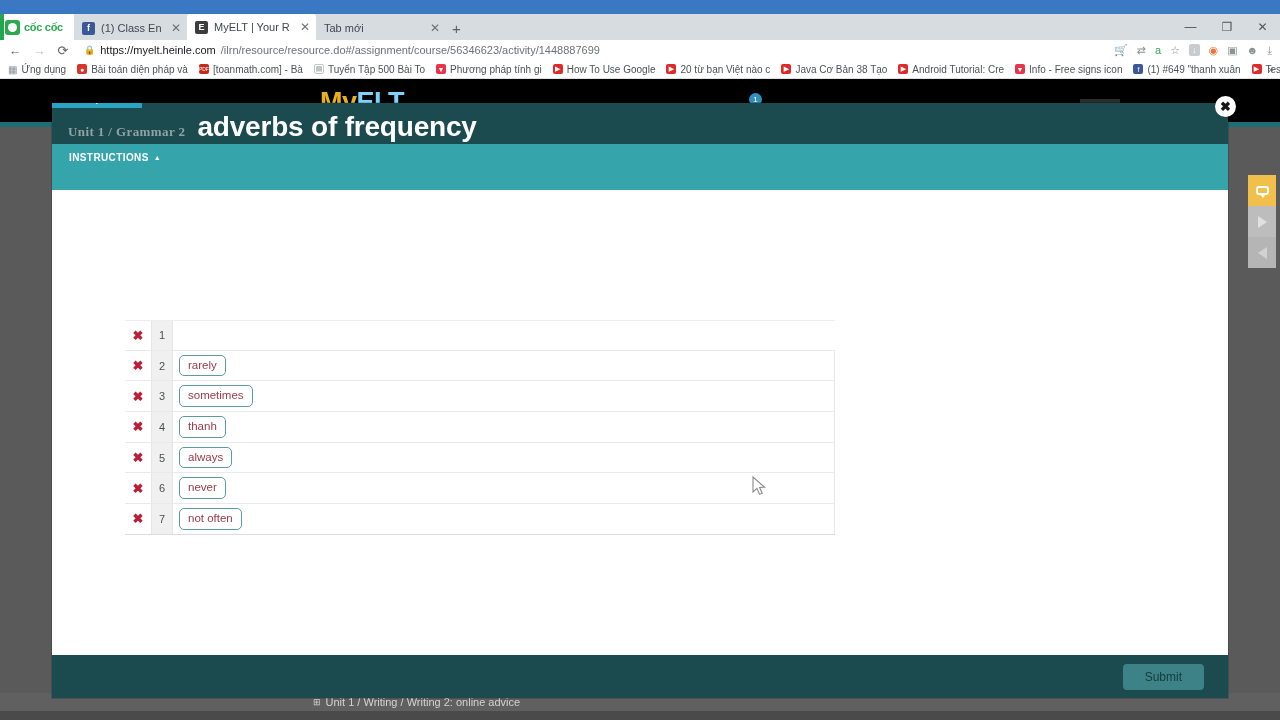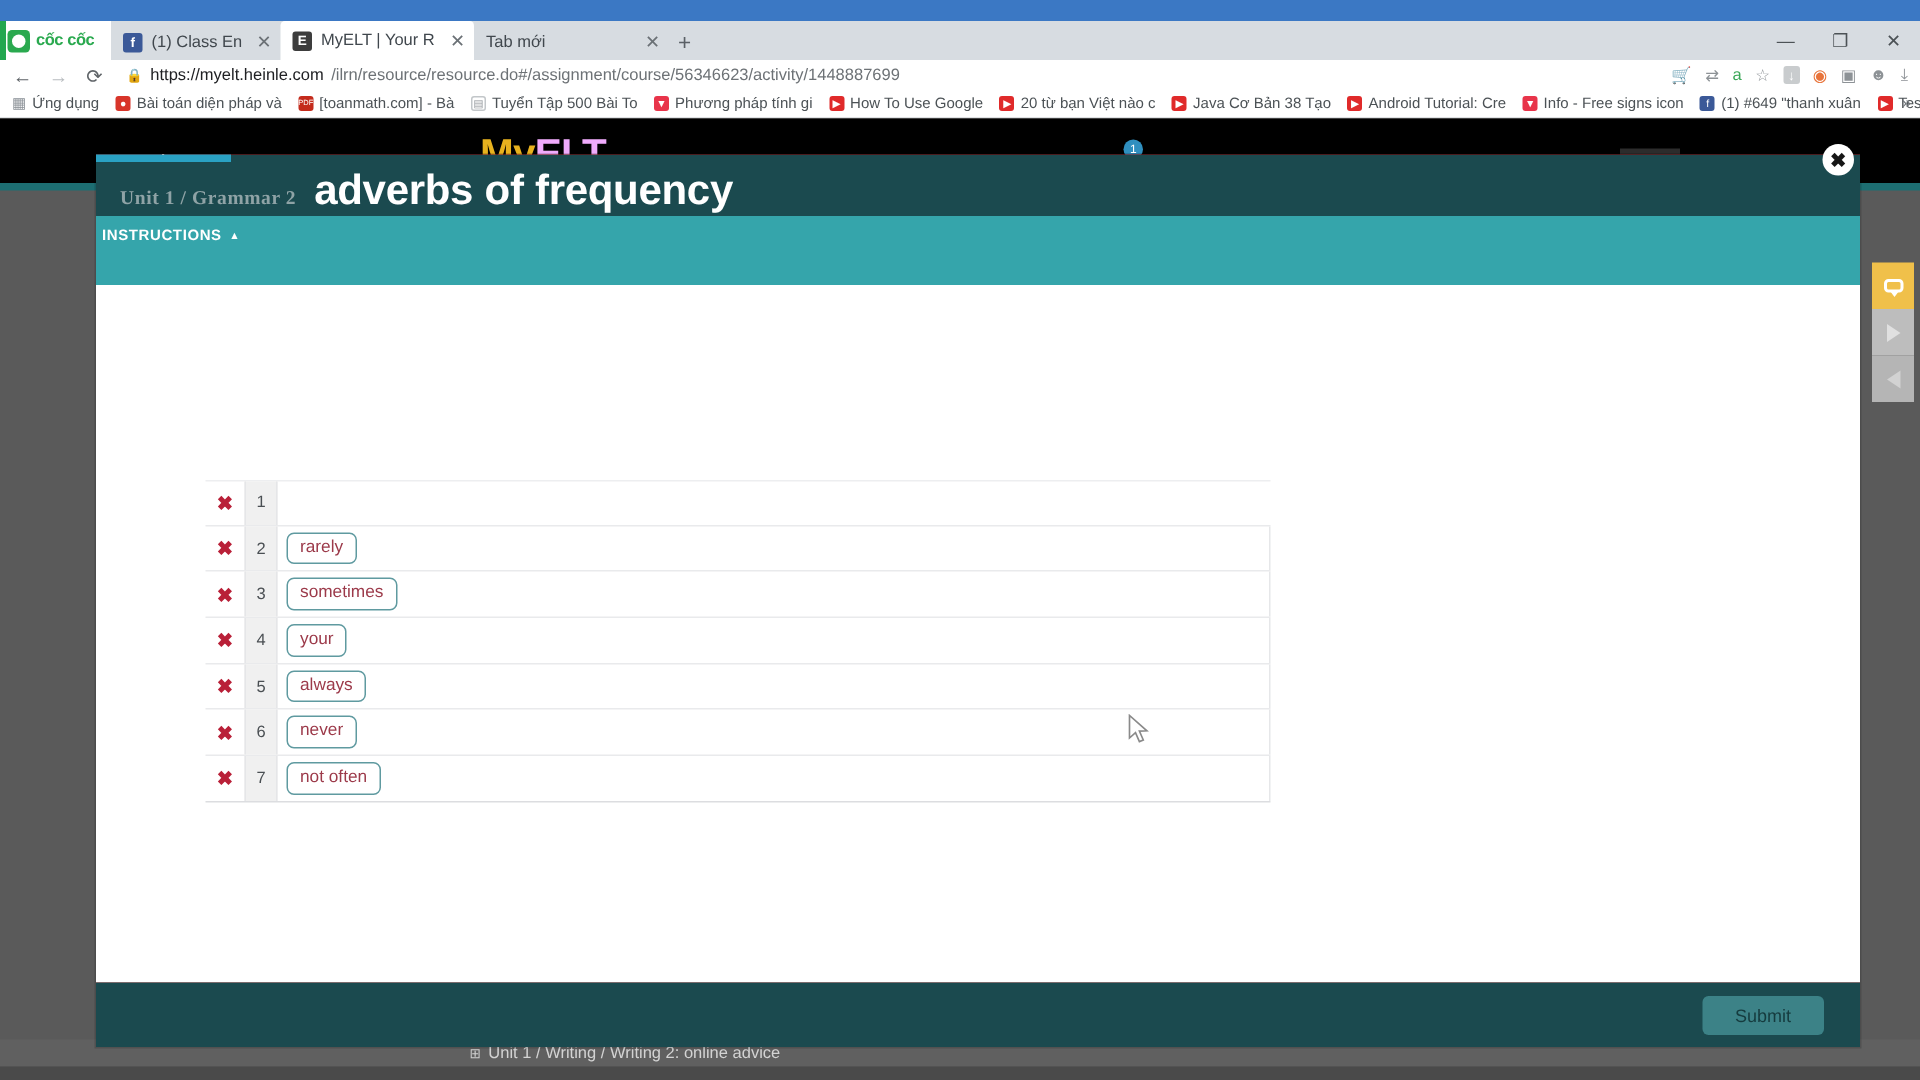--- a/index.html
+++ b/index.html
@@ -116,21 +116,21 @@
   }
   .site-header {
     position: absolute; left: 0; top: 0; width: 1280px; height: 43px;
     background: #000;
   }
   .myelt-logo {
     position: absolute; left: 320px; top: 8px;
     font-size: 27px; font-weight: bold; letter-spacing: -0.5px;
   }
   .myelt-logo .my { color: #e8b21e; }
-  .myelt-logo .elt { color: #f0abfc; }
+  .myelt-logo .elt { color: #7dd3fc; }
   .hdr-badge {
     position: absolute; left: 749px; top: 14px; width: 13px; height: 13px;
     background: #2f8fbf; border-radius: 50%; color: #fff; font-size: 8px;
     display: flex; align-items: center; justify-content: center;
   }
   .hdr-dots {
     position:absolute; left: 1080px; top: 20px; width: 40px; height:4px;
     background: #2c2c2c;
   }
   .hdr-teal-strip {
@@ -168,22 +168,22 @@
   .bubble:after {
     content:""; position:absolute; left:2px; bottom:-5px;
     border-left:3px solid transparent; border-right:3px solid transparent;
     border-top:4px solid #fff;
   }
   .tri-r { width:0;height:0;border-left:9px solid #e0e0e0;border-top:6px solid transparent;border-bottom:6px solid transparent; }
   .tri-l { width:0;height:0;border-right:9px solid #d2d2d2;border-top:6px solid transparent;border-bottom:6px solid transparent; }
 
   
   .modal {
-    position: absolute; left: 64px; top: 103px; width: 1176px; height: 595px;
-    background: #b91c1c; box-shadow: 0 0 0 1px rgba(0,0,0,.15);
+    position: absolute; left: 52px; top: 103px; width: 1176px; height: 595px;
+    background: #8b5cf6; box-shadow: 0 0 0 1px rgba(0,0,0,.15);
     overflow: hidden;
   }
   .modal-header {
     height: 41px; background: #1b4a4f; position: relative;
   }
   .attempt-badge {
     position: absolute; left: -1px; top: -13px;
     background: #2aa2c4; color: #fff; font-size: 10px; font-weight: bold;
     padding: 3px 8px 4px 16px; border-radius: 4px 4px 0 0;
   }
@@ -191,21 +191,21 @@
     position: absolute; left: 16px; top: 8px; display: flex; align-items: baseline; gap: 12px;
   }
   .unit-label {
     font-family: "Liberation Serif", serif;
     font-size: 13px; font-weight: bold; color: #8fa3a6; letter-spacing: .4px;
   }
   .activity-title {
     font-size: 28px; font-weight: bold; color: #ffffff; letter-spacing: -0.2px;
   }
   .instructions {
-    background: #35a5ab; color: #fff; padding: 8px 0 10px 4px;
+    background: #35a5ab; color: #fff; padding: 8px 0 10px 17px;
     height: 46px;
   }
   .ins-label {
     font-size: 10px; font-weight: bold; letter-spacing: .4px;
     display: flex; align-items: center; gap: 5px;
   }
   .caret-up { font-size: 7px; }
   .ins-text { font-size: 11.5px; font-weight: bold; margin-top: 5px; }
 
   .modal-body {
@@ -445,21 +445,21 @@
           <div class="qnum">3</div>
           <div class="qcell">
             <span class="chip">sometimes</span>
           </div>
         </div>
 
         <div class="qrow">
           <div class="qx">✖</div>
           <div class="qnum">4</div>
           <div class="qcell">
-            <span class="chip">your</span>
+            <span class="chip">thanh</span>
           </div>
         </div>
 
         <div class="qrow">
           <div class="qx">✖</div>
           <div class="qnum">5</div>
           <div class="qcell">
             <span class="chip">always</span>
           </div>
         </div>

